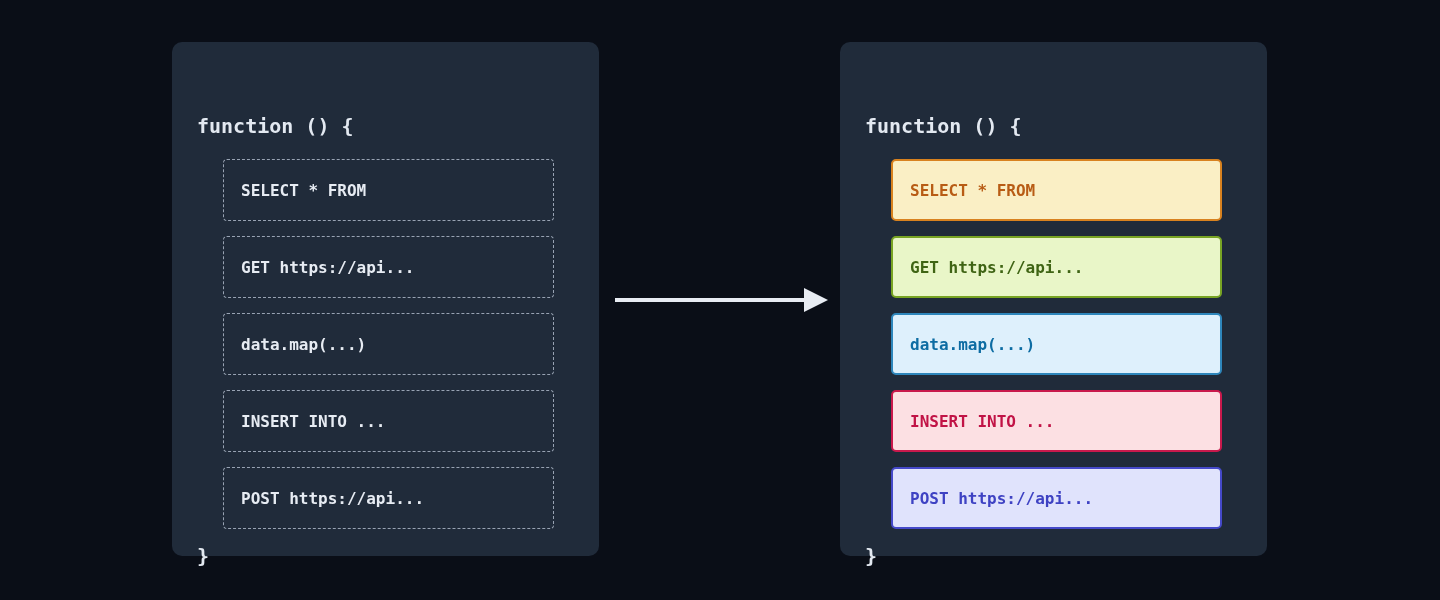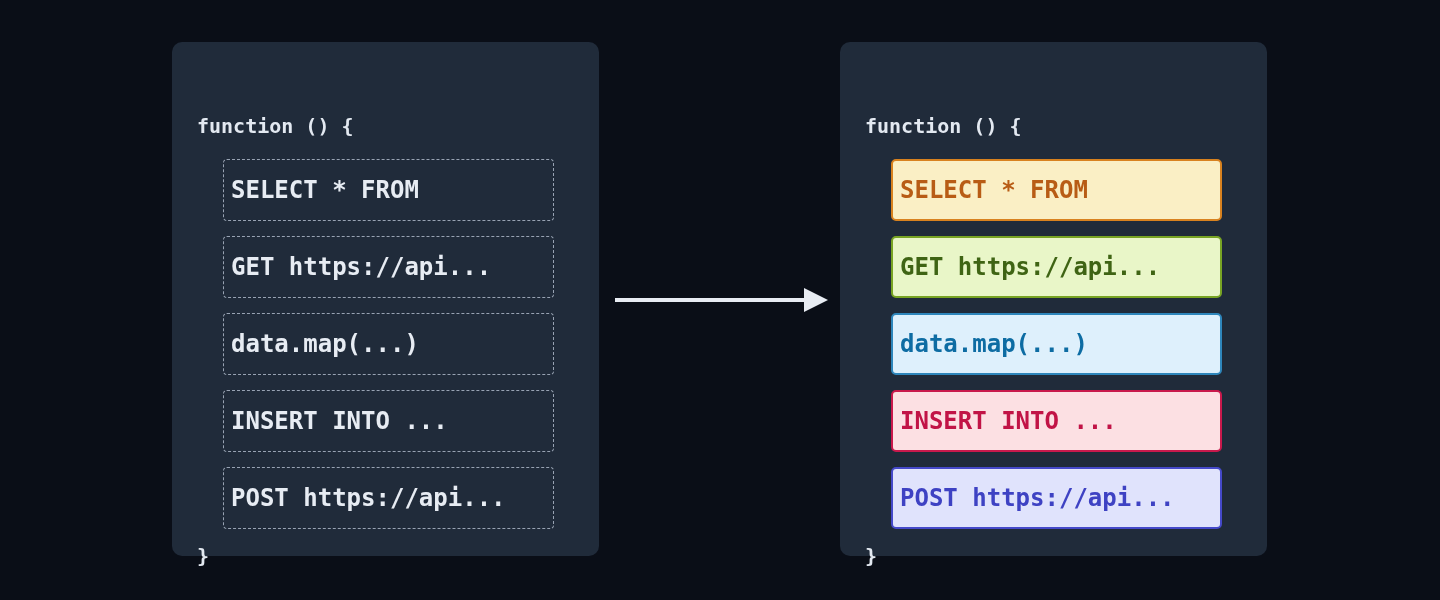--- a/index.html
+++ b/index.html
@@ -49,22 +49,22 @@
     top: 117px;
     width: 331px;
     display: flex;
     flex-direction: column;
     gap: 15px;
   }
   .slot {
     height: 62px;
     display: flex;
     align-items: center;
-    padding-left: 7px;
-    font-size: 24px;
+    padding-left: 17px;
+    font-size: 16px;
     font-weight: bold;
     white-space: pre;
   }
   .slot.dashed {
     border: 1px dashed #98a3b3;
     border-radius: 4px;
     color: #e7ecf3;
   }
   .slot.colored {
     border-width: 2px;

